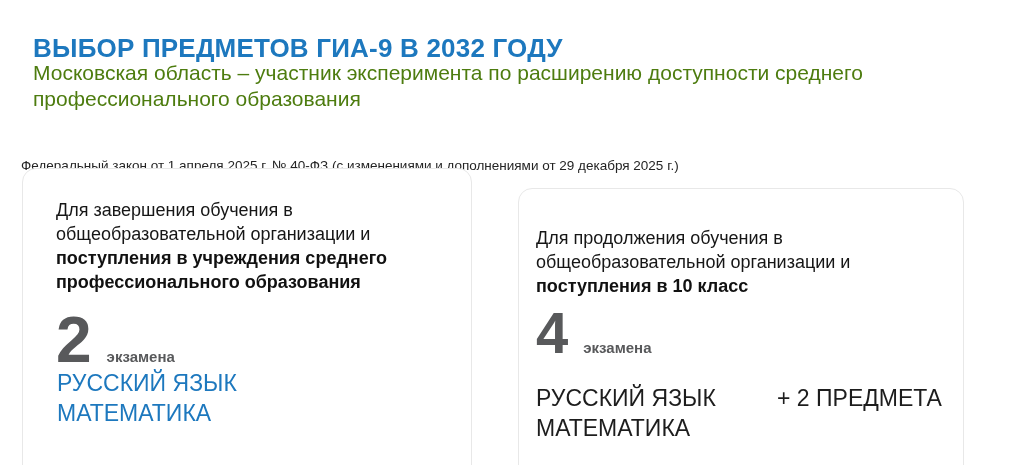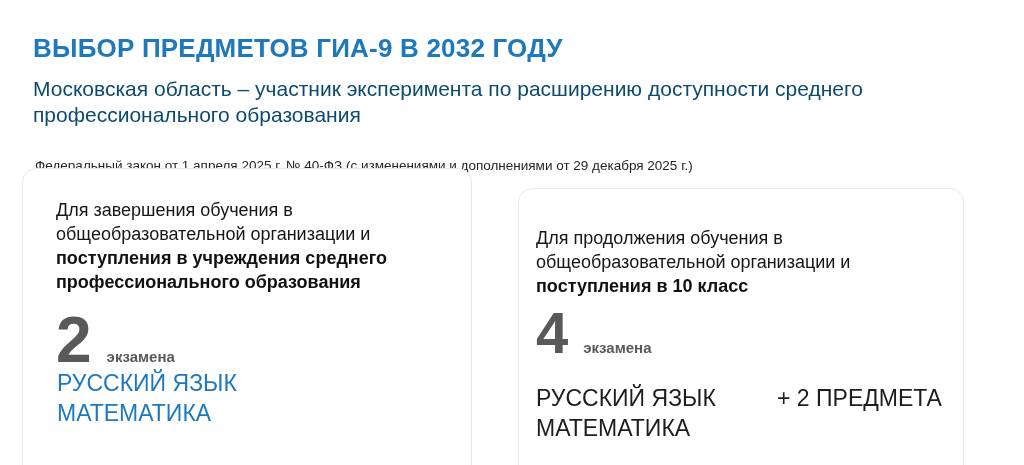--- a/index.html
+++ b/index.html
@@ -27,30 +27,30 @@
     top: 16px;
     font-size: 26px;
     font-weight: 700;
     color: var(--accent-blue);
     letter-spacing: 0.2px;
     white-space: nowrap;
   }
   .page-subtitle {
     position: absolute;
     left: 33px;
-    top: 68px;
+    top: 52px;
     width: 905px;
     font-size: 21px;
     line-height: 26px;
-    color: #0c4a6e;
+    color: #4d7c0f;
     margin-top: 8px;
   }
   .law-note {
     position: absolute;
-    left: 35px;
+    left: 21px;
     top: 144px;
     font-size: 13.5px;
     color: #242424;
     white-space: nowrap;
   }
   .card {
     position: absolute;
     background: #ffffff;
     border: 1px solid var(--card-border);
     border-radius: 14px;

